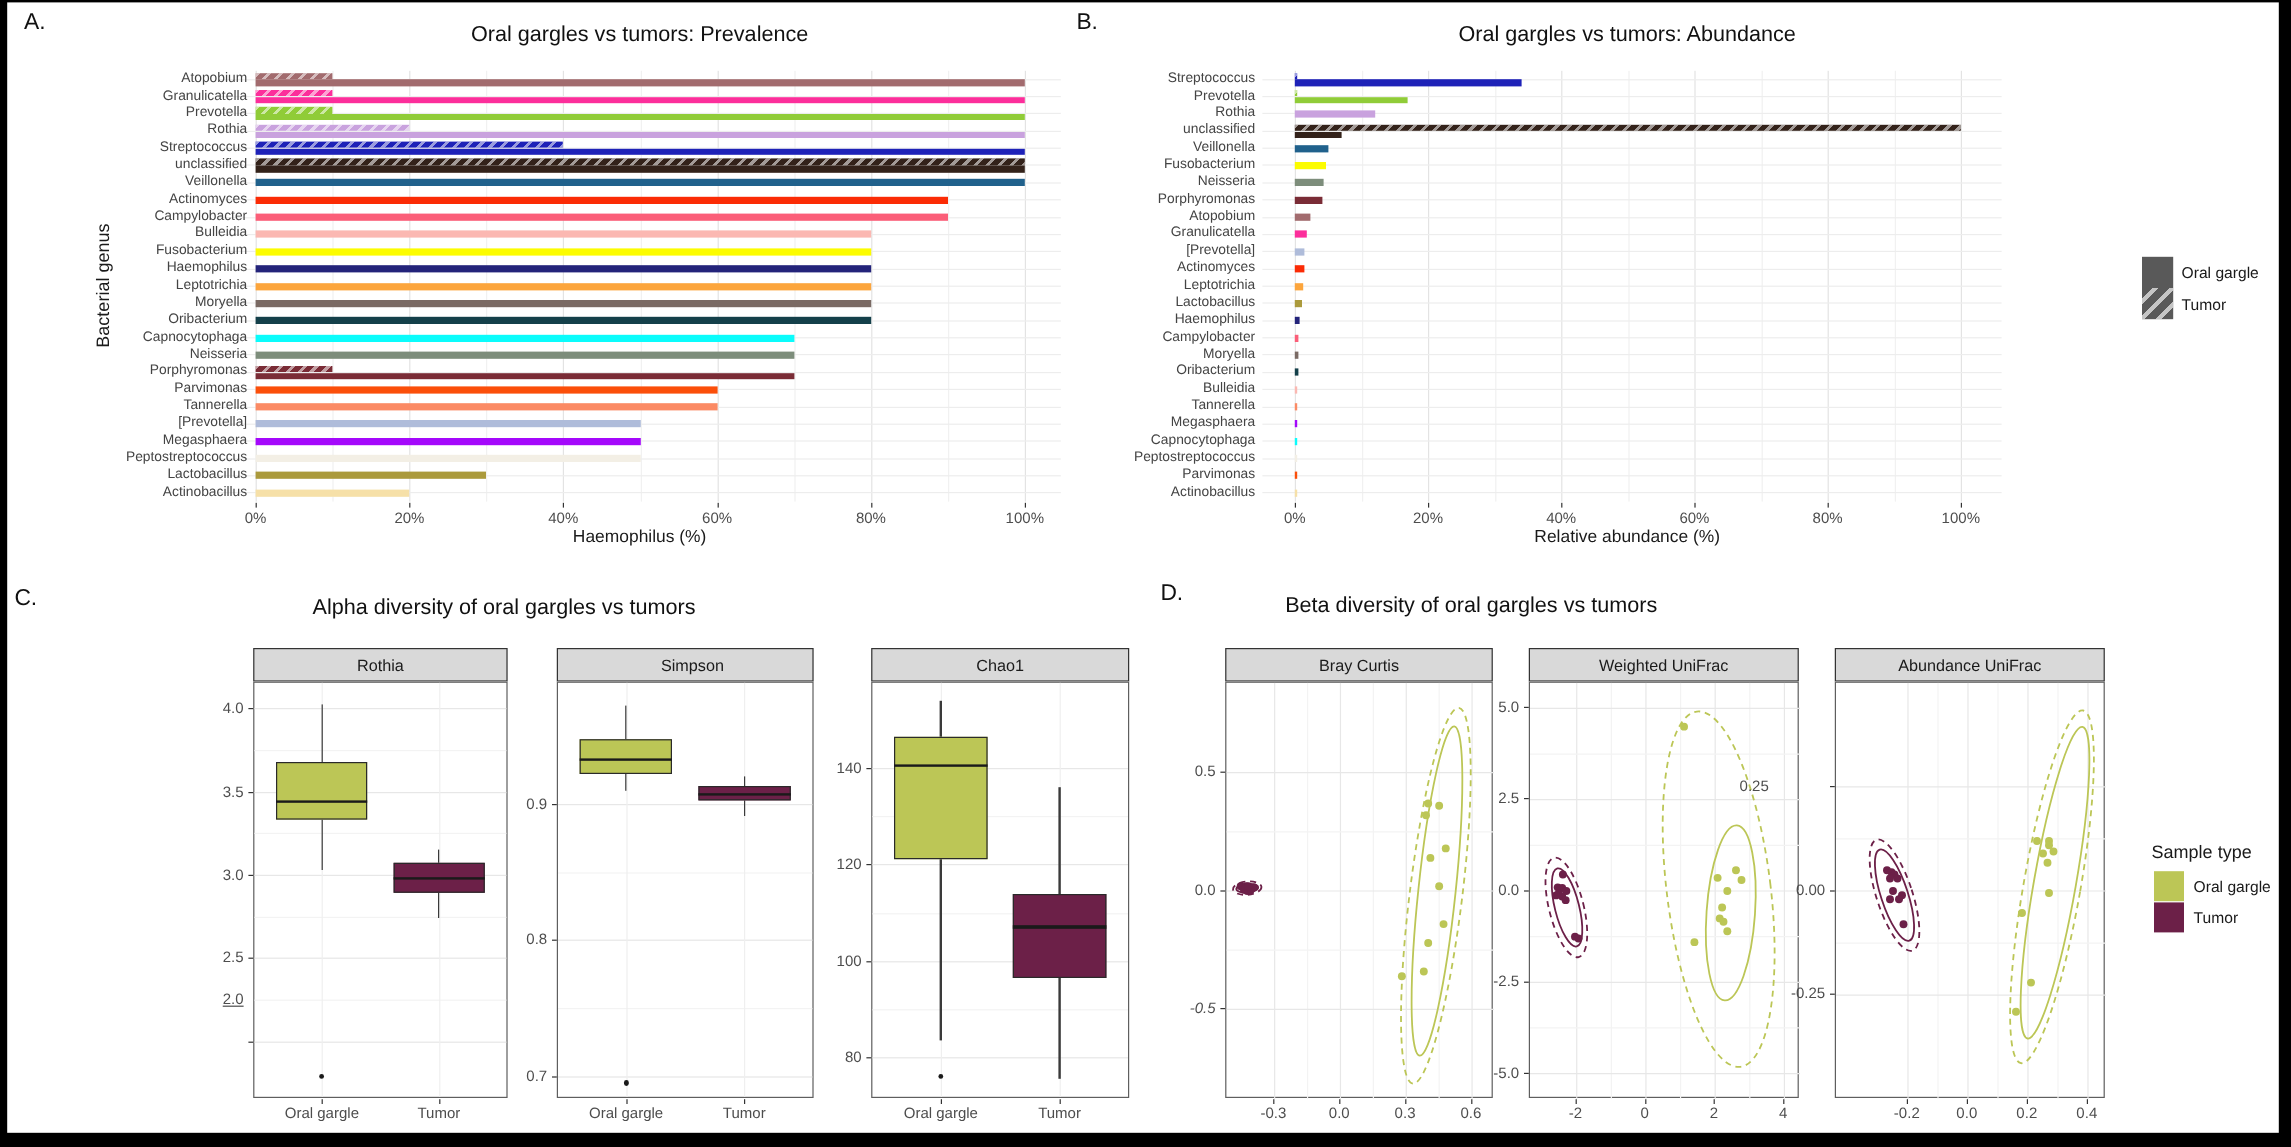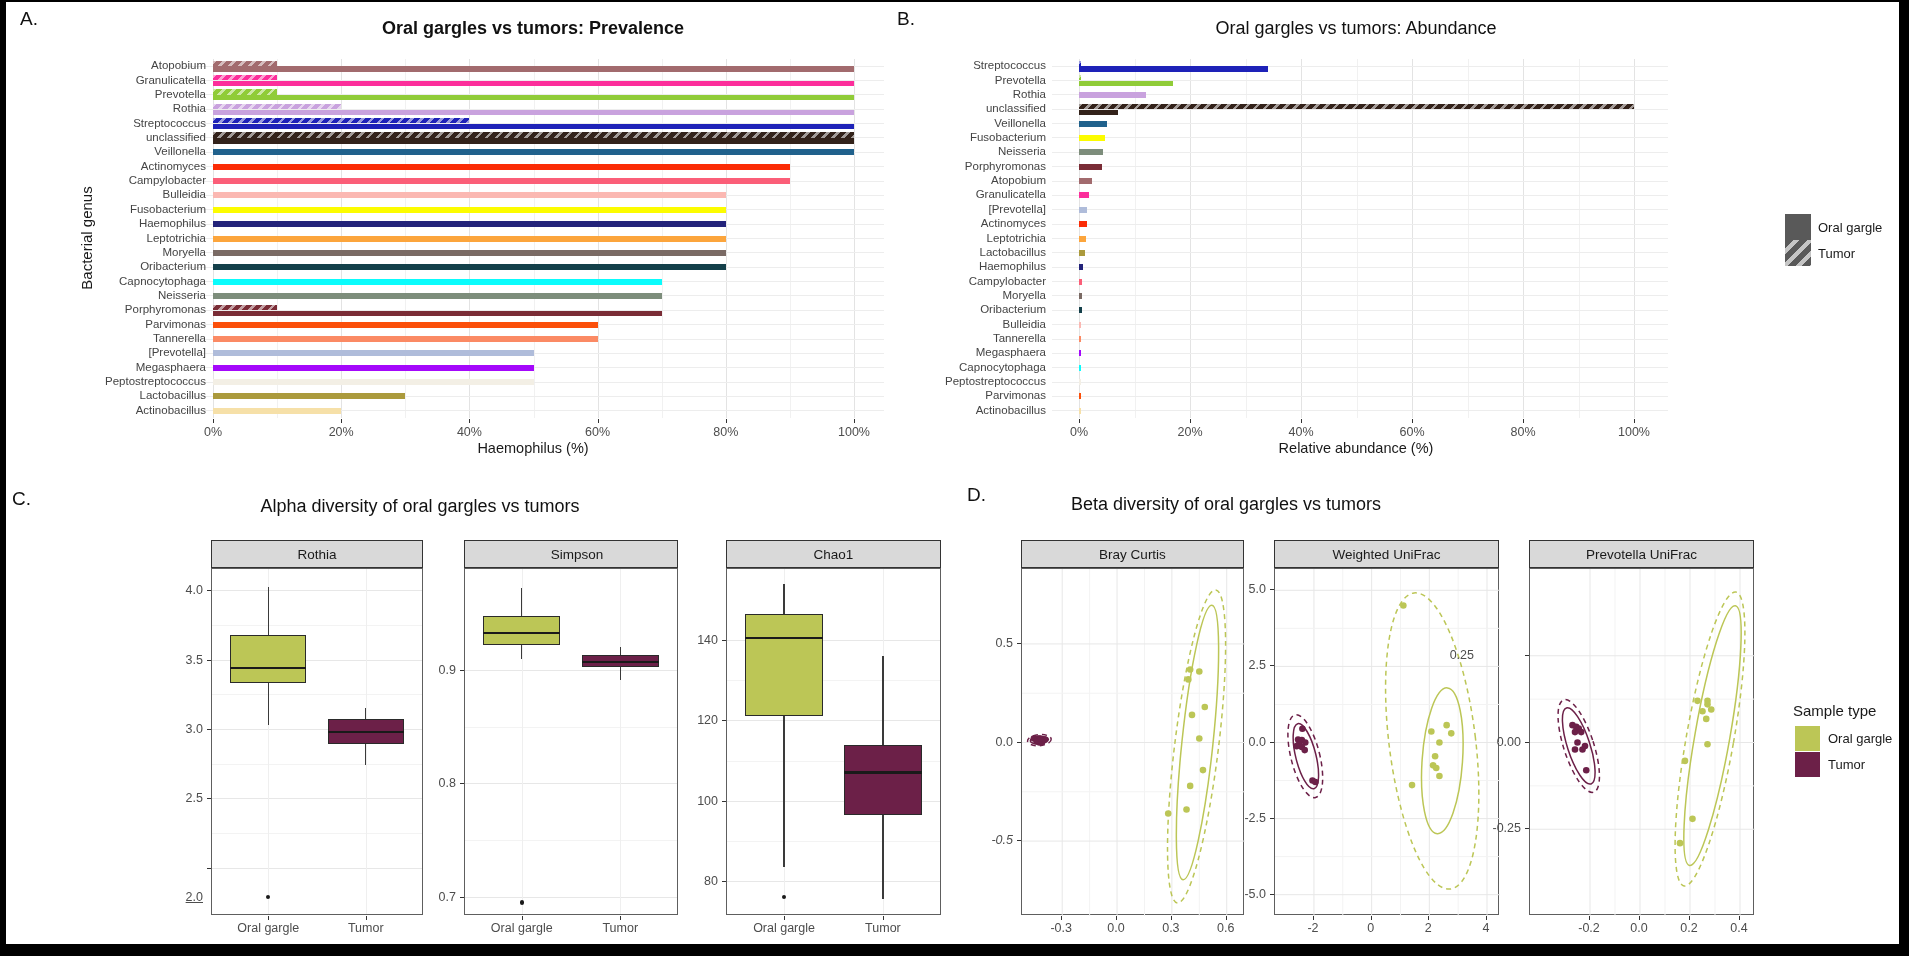--- a/index.html
+++ b/index.html
@@ -22,21 +22,21 @@
   .hatch{background-image:repeating-linear-gradient(135deg, rgba(255,255,255,0.55) 0 2.5px, transparent 2.5px 7px);}
   .hatch-legend{background-image:repeating-linear-gradient(135deg, transparent 0 6px, rgba(255,255,255,0.65) 6px 10px);}
 </style>
 </head>
 <body>
 
 <div id="frame">
  <div id="canvas">
 
   <div class="abs panel-letter" style="left:14px;top:6px;">A.</div>
-  <div class="abs chart-title" style="left:527px;top:16px;font-weight:bold;">Oral gargles vs tumors: Prevalence</div>
+  <div class="abs chart-title" style="left:527px;top:16px;">Oral gargles vs tumors: Prevalence</div>
   <div class="abs ylab-rot" style="left:80px;top:236px;">Bacterial genus</div>
   <div class="abs axis-title" style="left:527px;top:438px;">Haemophilus (%)</div>
 
   <div class="abs panel-letter" style="left:891px;top:6px;">B.</div>
   <div class="abs chart-title" style="left:1350px;top:16px;">Oral gargles vs tumors: Abundance</div>
   <div class="abs axis-title" style="left:1350px;top:438px;">Relative abundance (%)</div>
 
   <div class="abs" style="left:1779px;top:212px;width:26px;height:26px;background:#595959;"></div>
   <div class="abs hatch-legend" style="left:1779px;top:238px;width:26px;height:26px;background-color:#595959;"></div>
   <div class="abs legend-label" style="left:1812px;top:218px;">Oral gargle</div>
@@ -258,21 +258,21 @@
       <div class="tick-label" style="position: absolute; left: 1406px; top: 423px; transform: translateX(-50%);">60%</div>
       <div style="position: absolute; left: 1517px; top: 417px; width: 1px; height: 4px; background: rgb(51, 51, 51);"></div>
       <div class="tick-label" style="position: absolute; left: 1517px; top: 423px; transform: translateX(-50%);">80%</div>
       <div style="position: absolute; left: 1628px; top: 417px; width: 1px; height: 4px; background: rgb(51, 51, 51);"></div>
       <div class="tick-label" style="position: absolute; left: 1628px; top: 423px; transform: translateX(-50%);">100%</div>
       <div class="strip" style="position: absolute; left: 205px; top: 538px; width: 212px; height: 28px;">Rothia</div>
       <div class="plotbox" style="position: absolute; left: 205px; top: 566px; width: 212px; height: 347px;"></div>
       <div style="position: absolute; left: 206px; top: 865.808px; width: 210px; height: 1px; background: rgb(231, 231, 231);"></div>
       <div style="position: absolute; left: 206px; top: 831.108px; width: 210px; height: 1px; background: rgb(243, 243, 243);"></div>
       <div style="position: absolute; left: 201px; top: 865.808px; width: 4px; height: 1px; background: rgb(51, 51, 51);"></div>
-      <div class="tick-label" style="position: absolute; left: 157px; top: 888px; width: 40px; text-align: right; text-decoration: underline;">2.0</div>
+      <div class="tick-label" style="position: absolute; left: 157px; top: 824px; width: 40px; text-align: right; text-decoration: underline;">2.0</div>
       <div style="position: absolute; left: 206px; top: 796.408px; width: 210px; height: 1px; background: rgb(231, 231, 231);"></div>
       <div style="position: absolute; left: 206px; top: 761.708px; width: 210px; height: 1px; background: rgb(243, 243, 243);"></div>
       <div style="position: absolute; left: 201px; top: 796.408px; width: 4px; height: 1px; background: rgb(51, 51, 51);"></div>
       <div class="tick-label" style="position: absolute; left: 157px; top: 789.408px; width: 40px; text-align: right;">2.5</div>
       <div style="position: absolute; left: 206px; top: 727.008px; width: 210px; height: 1px; background: rgb(231, 231, 231);"></div>
       <div style="position: absolute; left: 206px; top: 692.308px; width: 210px; height: 1px; background: rgb(243, 243, 243);"></div>
       <div style="position: absolute; left: 201px; top: 727.008px; width: 4px; height: 1px; background: rgb(51, 51, 51);"></div>
       <div class="tick-label" style="position: absolute; left: 157px; top: 720.008px; width: 40px; text-align: right;">3.0</div>
       <div style="position: absolute; left: 206px; top: 657.608px; width: 210px; height: 1px; background: rgb(231, 231, 231);"></div>
       <div style="position: absolute; left: 206px; top: 622.908px; width: 210px; height: 1px; background: rgb(243, 243, 243);"></div>
@@ -467,21 +467,21 @@
       <div style="position: absolute; left: 1264px; top: 587.307px; width: 4px; height: 1px; background: rgb(51, 51, 51);"></div>
       <div class="tick-label" style="position: absolute; left: 1218px; top: 580.307px; width: 42px; text-align: right;">5.0</div>
       <div style="position: absolute; left: 1264px; top: 663.404px; width: 4px; height: 1px; background: rgb(51, 51, 51);"></div>
       <div class="tick-label" style="position: absolute; left: 1218px; top: 656.404px; width: 42px; text-align: right;">2.5</div>
       <div style="position: absolute; left: 1264px; top: 739.5px; width: 4px; height: 1px; background: rgb(51, 51, 51);"></div>
       <div class="tick-label" style="position: absolute; left: 1218px; top: 732.5px; width: 42px; text-align: right;">0.0</div>
       <div style="position: absolute; left: 1264px; top: 815.596px; width: 4px; height: 1px; background: rgb(51, 51, 51);"></div>
       <div class="tick-label" style="position: absolute; left: 1218px; top: 808.596px; width: 42px; text-align: right;">-2.5</div>
       <div style="position: absolute; left: 1264px; top: 891.693px; width: 4px; height: 1px; background: rgb(51, 51, 51);"></div>
       <div class="tick-label" style="position: absolute; left: 1218px; top: 884.693px; width: 42px; text-align: right;">-5.0</div>
-      <div class="strip" style="position: absolute; left: 1523px; top: 538px; width: 225px; height: 28px;">Prevotella UniFrac</div>
+      <div class="strip" style="position: absolute; left: 1523px; top: 538px; width: 225px; height: 28px;">Abundance UniFrac</div>
       <div class="plotbox" style="position: absolute; left: 1523px; top: 566px; width: 225px; height: 347px;">
         <svg width="225" height="347" style="display: block;">
           <line x1="60" y1="0" x2="60" y2="347" stroke="#e7e7e7" stroke-width="1"></line>
           <line x1="85" y1="0" x2="85" y2="347" stroke="#f3f3f3" stroke-width="1"></line>
           <line x1="110" y1="0" x2="110" y2="347" stroke="#e7e7e7" stroke-width="1"></line>
           <line x1="135" y1="0" x2="135" y2="347" stroke="#f3f3f3" stroke-width="1"></line>
           <line x1="160" y1="0" x2="160" y2="347" stroke="#e7e7e7" stroke-width="1"></line>
           <line x1="185" y1="0" x2="185" y2="347" stroke="#f3f3f3" stroke-width="1"></line>
           <line x1="210.00000000000003" y1="0" x2="210.00000000000003" y2="347" stroke="#e7e7e7" stroke-width="1"></line>
           <line x1="0" y1="86.75" x2="225" y2="86.75" stroke="#e7e7e7" stroke-width="1"></line>

